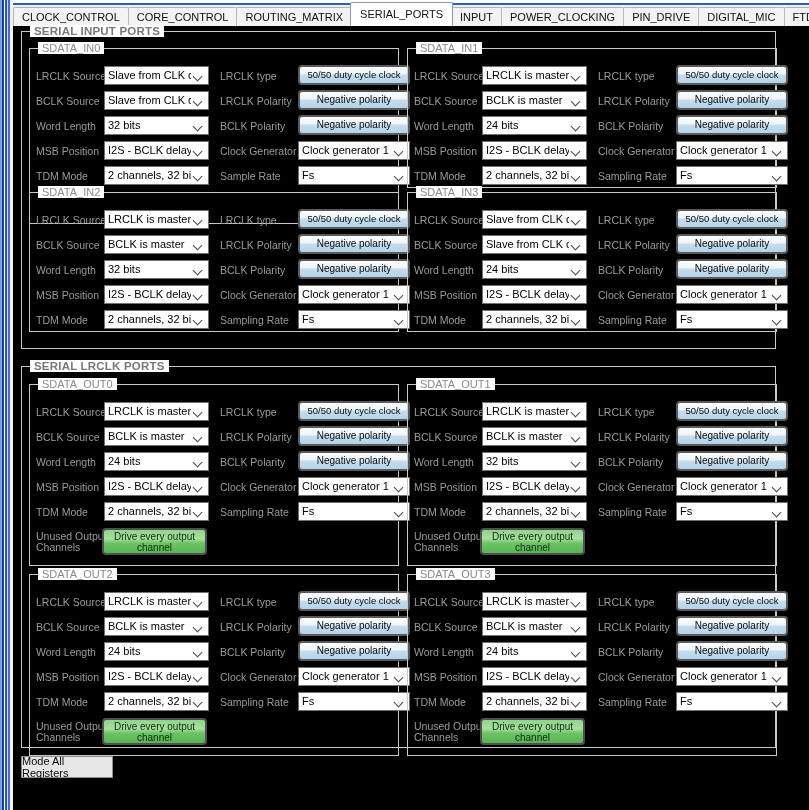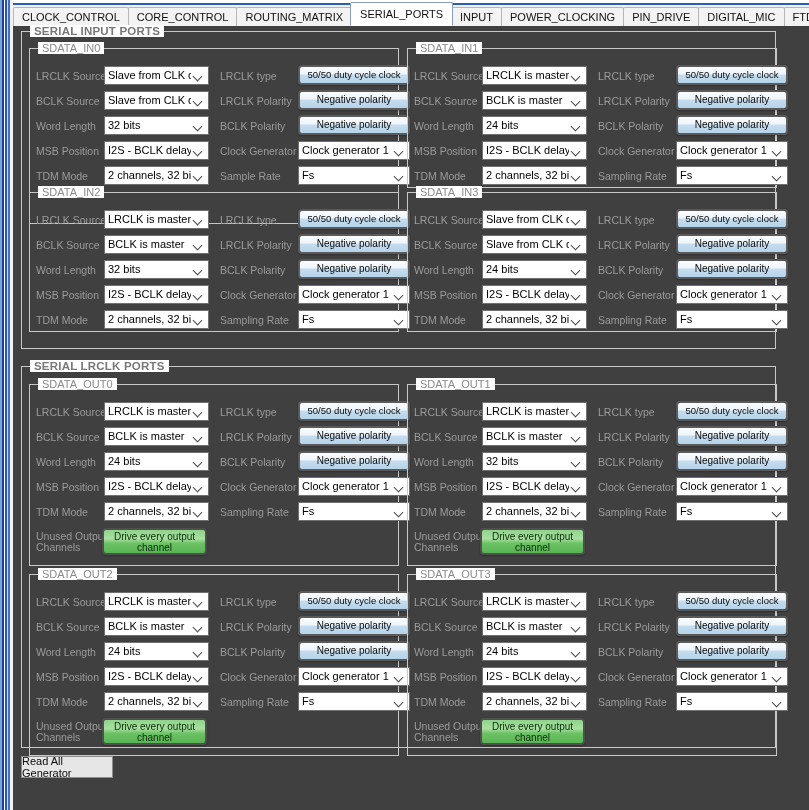--- a/index.html
+++ b/index.html
@@ -50,21 +50,21 @@
     border-bottom:1px solid #ffffff;
     position:relative; z-index:4;
     margin-left:-1px; margin-right:-2px;
     padding:0 9px;
   }
 
   
   .page {
     position:absolute; left:13px; top:26px;
     width:796px; height:784px;
-    background:#404040;
+    background:#000000;
   }
 
   
   .gb { position:absolute; border:1px solid #c8c8c8; background:transparent; }
   .gb > .legend {
     position:absolute; top:-7px; left:8px;
     background:#ffffff; padding:0 4px;
     font-size:11px; color:#8a8a8a;
     white-space:nowrap;
   }
@@ -539,15 +539,15 @@
           <div class="combo" style="left:268px; top:117px; width:112px;">
             <span class="cv" style="width:90px;">Fs</span>
             <span class="chev"></span>
           </div>
           <div class="lbl two" style="left:6px; top:146px; width:66px;">Unused Output</div>
           <div class="lbl two" style="left:6px; top:157px; width:66px;">Channels</div>
           <div class="btn green" style="left:72px; top:143px; width:105px; height:27px;">Drive every output channel</div>
         </div>
       </div>
 
-    <div class="readbtn" style="left:8px; top:730px; width:92px;">Read All Generator</div>
+    <div class="readbtn" style="left:8px; top:730px; width:92px;">Mode All Registers</div>
   </div>
 </div>
 
 </body></html>

